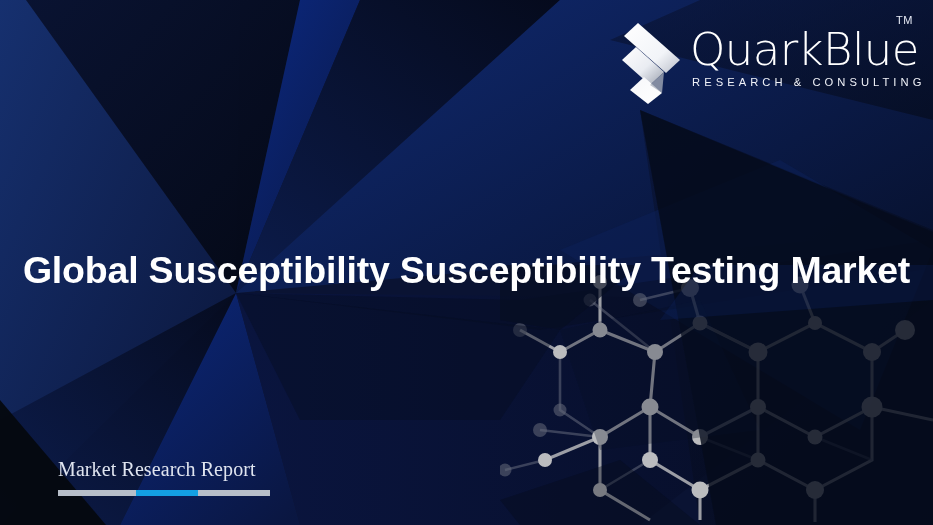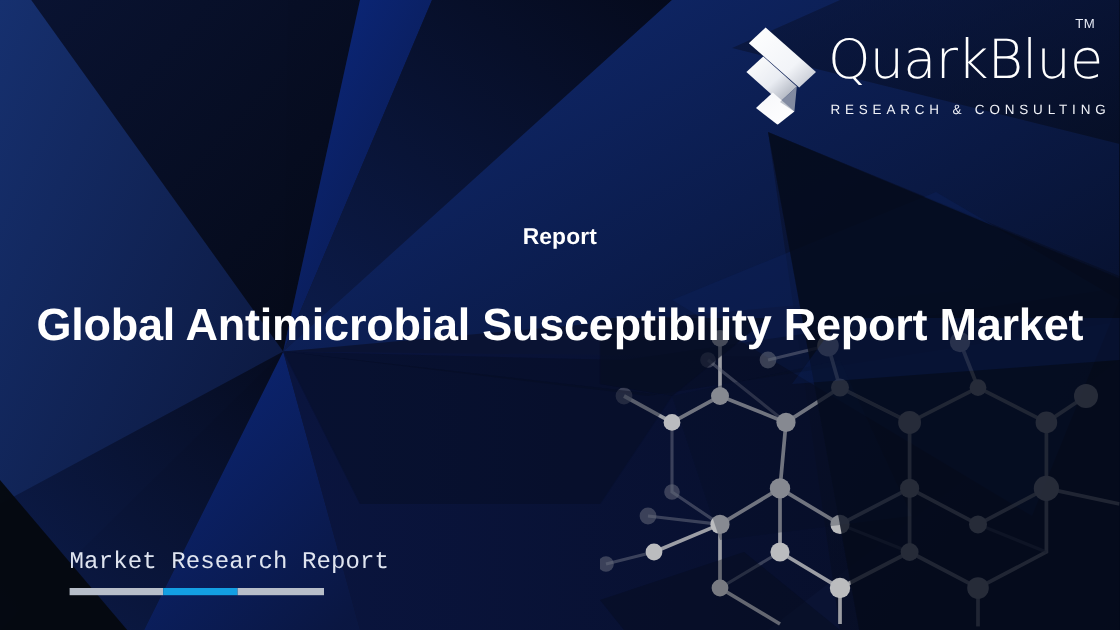--- a/index.html
+++ b/index.html
@@ -55,21 +55,21 @@
     white-space: nowrap;
   }
   .logo-sub {
     font-family: "Liberation Sans", sans-serif;
     font-weight: 400;
     font-size: 11.2px;
     line-height: 14px;
     color: #f0f2f8;
     letter-spacing: 4.05px;
     white-space: nowrap;
-    margin-top: 11px;
+    margin-top: 1px;
     margin-left: 2px;
   }
   .logo-tm {
     position: absolute;
     top: 0;
     left: 284px;
     font-family: "Liberation Sans", sans-serif;
     font-size: 11px;
     font-weight: 400;
     color: #e6eaf5;
@@ -103,21 +103,21 @@
     color: #ffffff;
     letter-spacing: -0.2px;
     white-space: nowrap;
   }
 
   
   .footer-label {
     position: absolute;
     left: 58px;
     top: 456px;
-    font-family: Liberation Mono, monospace;
+    font-family: Liberation Serif, serif;
     font-weight: 400;
     font-size: 20px;
     line-height: 26px;
     color: #dfe4ef;
     letter-spacing: 0.1px;
     white-space: nowrap;
   }
   .footer-bar {
     position: absolute;
     left: 58px;
@@ -319,22 +319,21 @@
     </svg>
 
     <div class="logo-text">
       <div class="logo-word"><span>Quark</span><span>Blue</span></div>
       <div class="logo-sub">RESEARCH &amp; CONSULTING</div>
     </div>
 
     <div class="logo-tm">TM</div>
   </div>
 
-  <div class="report-kicker">Report</div>
-  <h1 class="main-title">Global Antimicrobial Susceptibility Report Market</h1>
+  <h1 class="main-title">Global Susceptibility Susceptibility Testing Market</h1>
 
   <div class="footer-label">Market Research Report</div>
   <div class="footer-bar">
     <div class="footer-seg s0" style="background: rgb(183, 190, 201); width: 78px;"></div>
     <div class="footer-seg s1" style="background: rgb(19, 159, 227); width: 62px;"></div>
     <div class="footer-seg s2" style="background: rgb(183, 190, 201); width: 72px;"></div>
   </div>
 
 </div>
 

